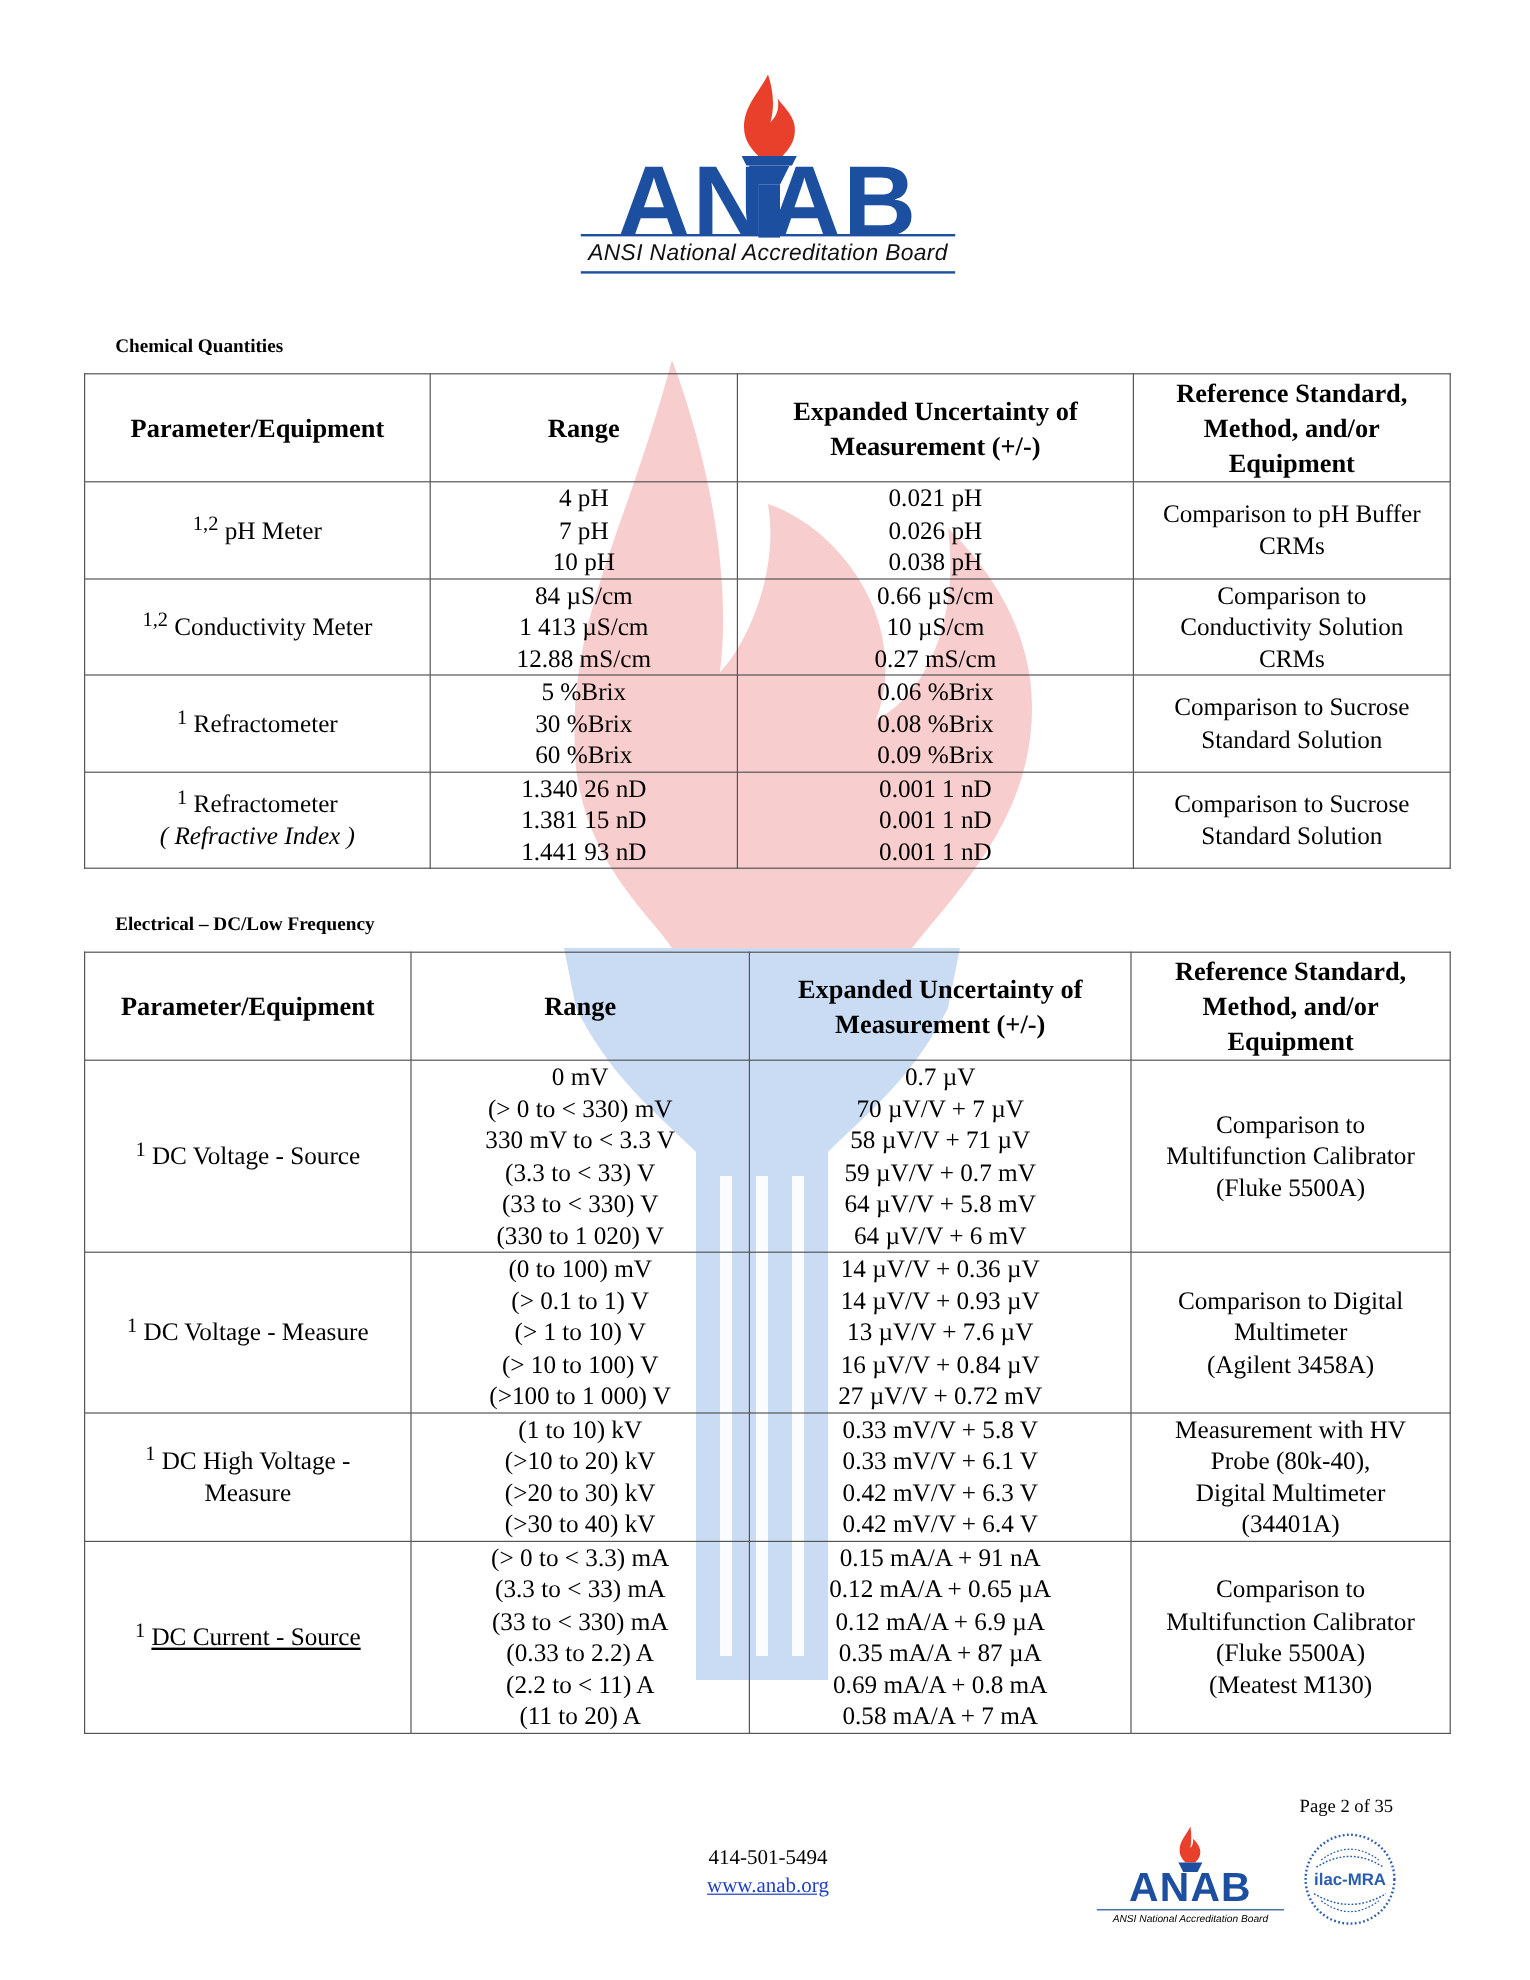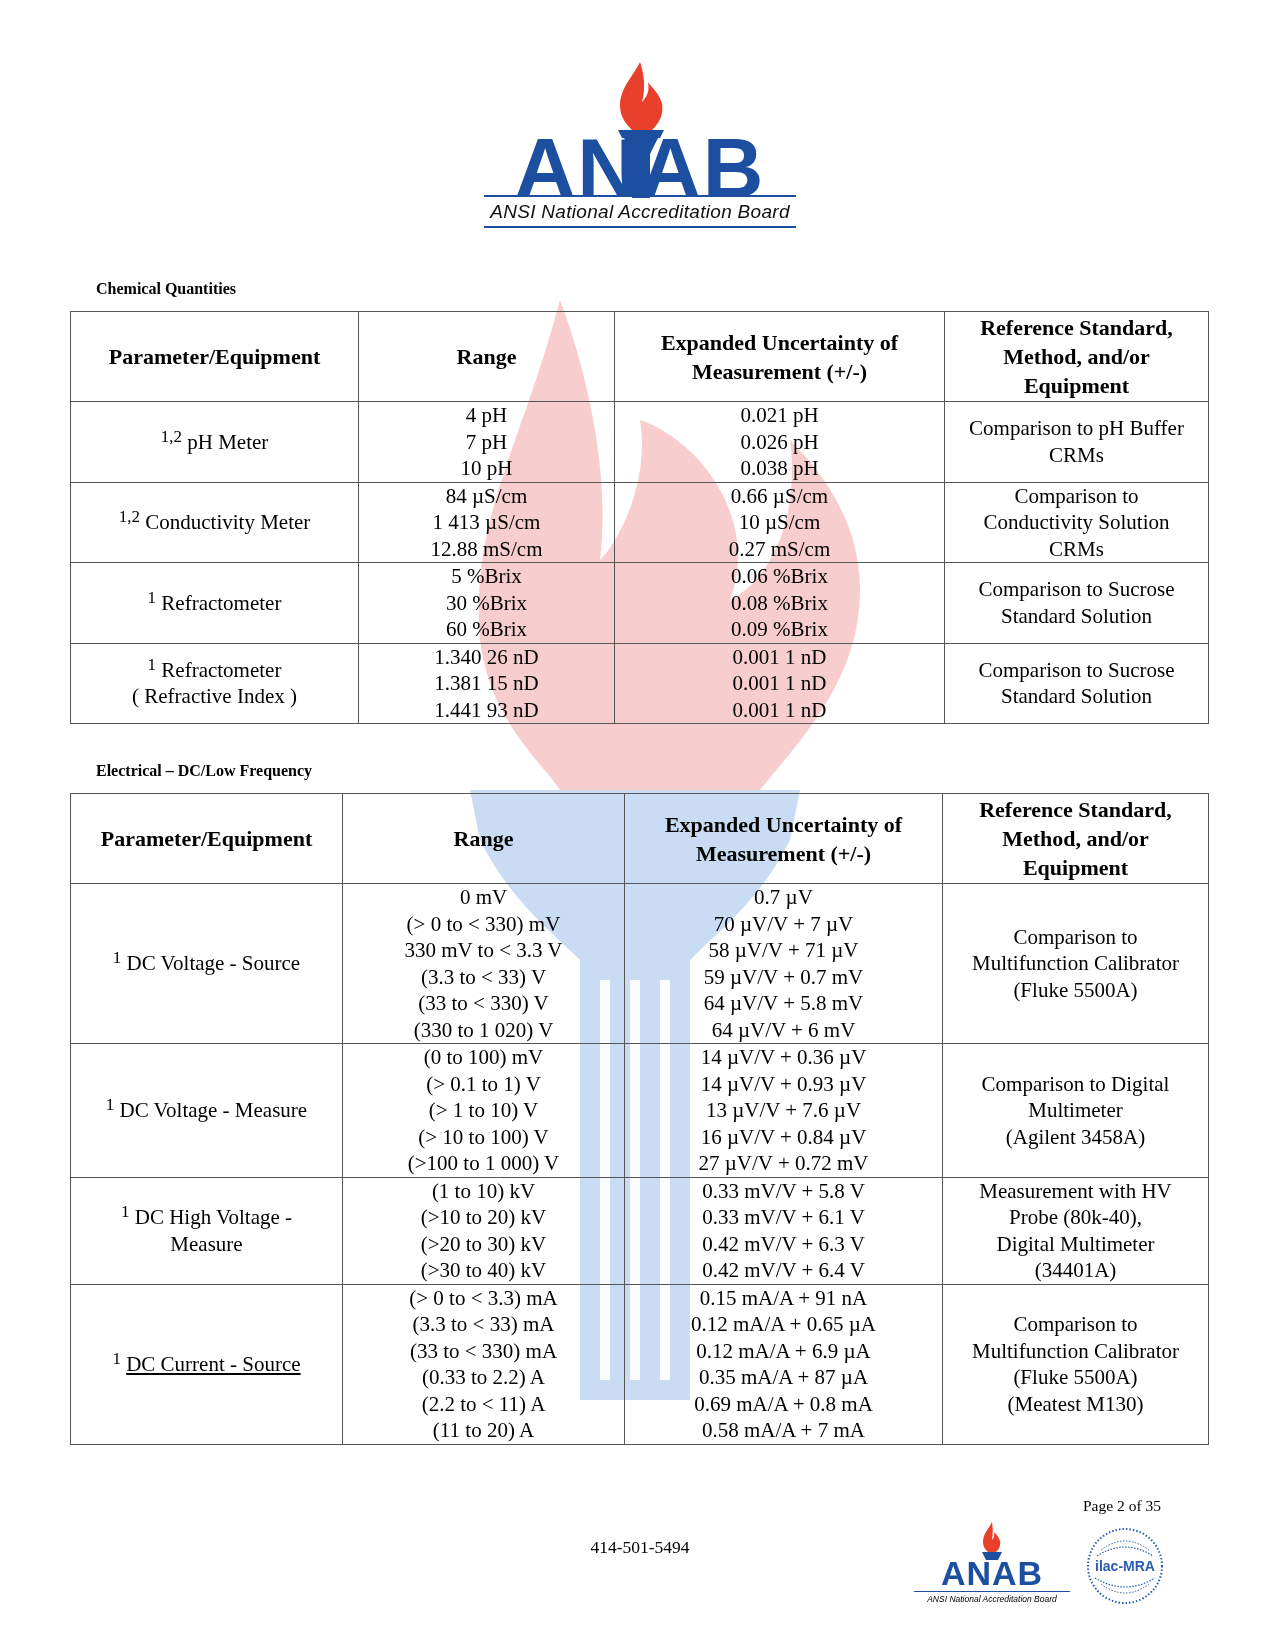--- a/index.html
+++ b/index.html
@@ -143,21 +143,21 @@
           <span>0.09 %Brix</span>
         </td>
         <td class="lines">
           <span>Comparison to Sucrose</span>
           <span>Standard Solution</span>
         </td>
       </tr>
       <tr>
         <td class="lines">
           <span><sup>1</sup> <span style="display: inline;">Refractometer</span></span>
-          <span><span style="display: inline;">( Refractive Index )</span></span>
+          <span><span style="display: inline; font-style: italic;">( Refractive Index )</span></span>
         </td>
         <td class="lines">
           <span>1.340 26 nD</span>
           <span>1.381 15 nD</span>
           <span>1.441 93 nD</span>
         </td>
         <td class="lines">
           <span>0.001 1 nD</span>
           <span>0.001 1 nD</span>
           <span>0.001 1 nD</span>
@@ -289,20 +289,21 @@
         </td>
       </tr>
     </tbody>
 </table>
 
 <div class="footer-note">
   <span class="page">Page 2 of 35</span>
 </div>
 <div class="address">
   <div>414-501-5494</div>
+  <div><a>www.anab.org</a></div>
 </div>
 <div class="footer-anab">
   <svg width="160" height="40" style="position:absolute;left:0;top:0;">
     <path d="M80 0 C 76 8, 71 12, 71 20 C 71 25, 74 28, 76 30 L 84 30 C 87 27, 89 24, 88 19 C 87 15, 84 12, 82 10 C 83 14, 81 17, 80 18 C 81 12, 81 6, 80 0 Z" fill="#e8402a"></path>
     <path d="M70 30 L 90 30 L 86 38 L 74 38 Z" fill="#1d4fa0"></path>
   </svg>
   <div class="ftext">ANAB</div>
   <div class="frule" style="top:69px;"></div>
   <div class="fsub">ANSI National Accreditation Board</div>
 </div>

